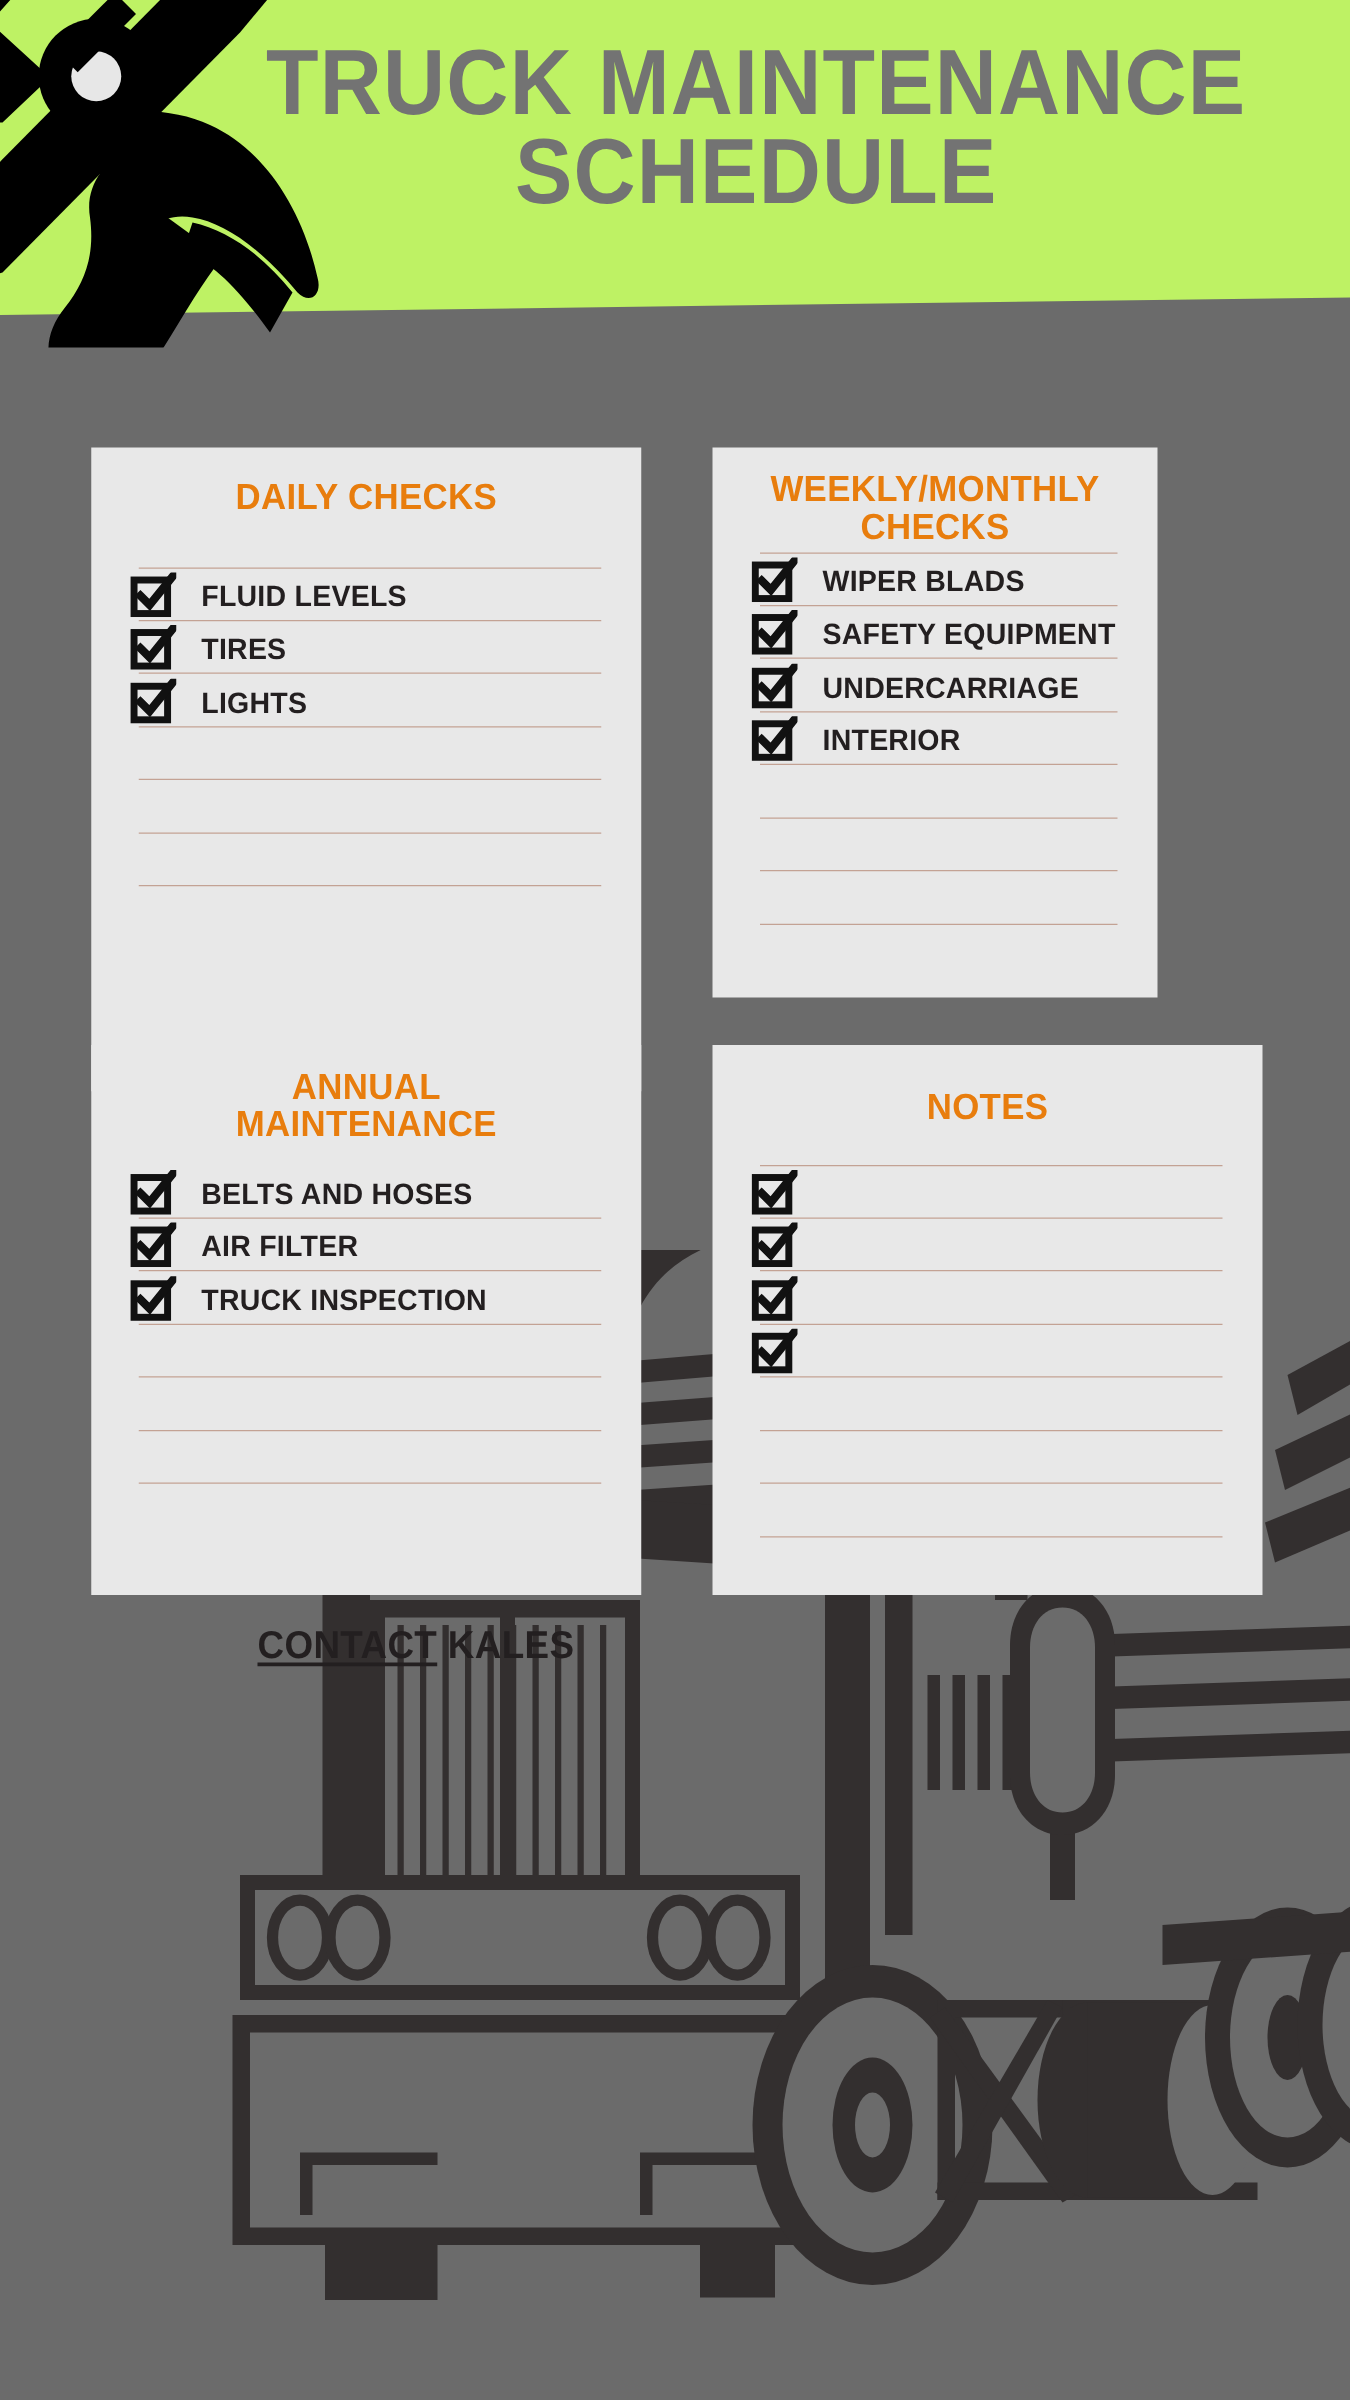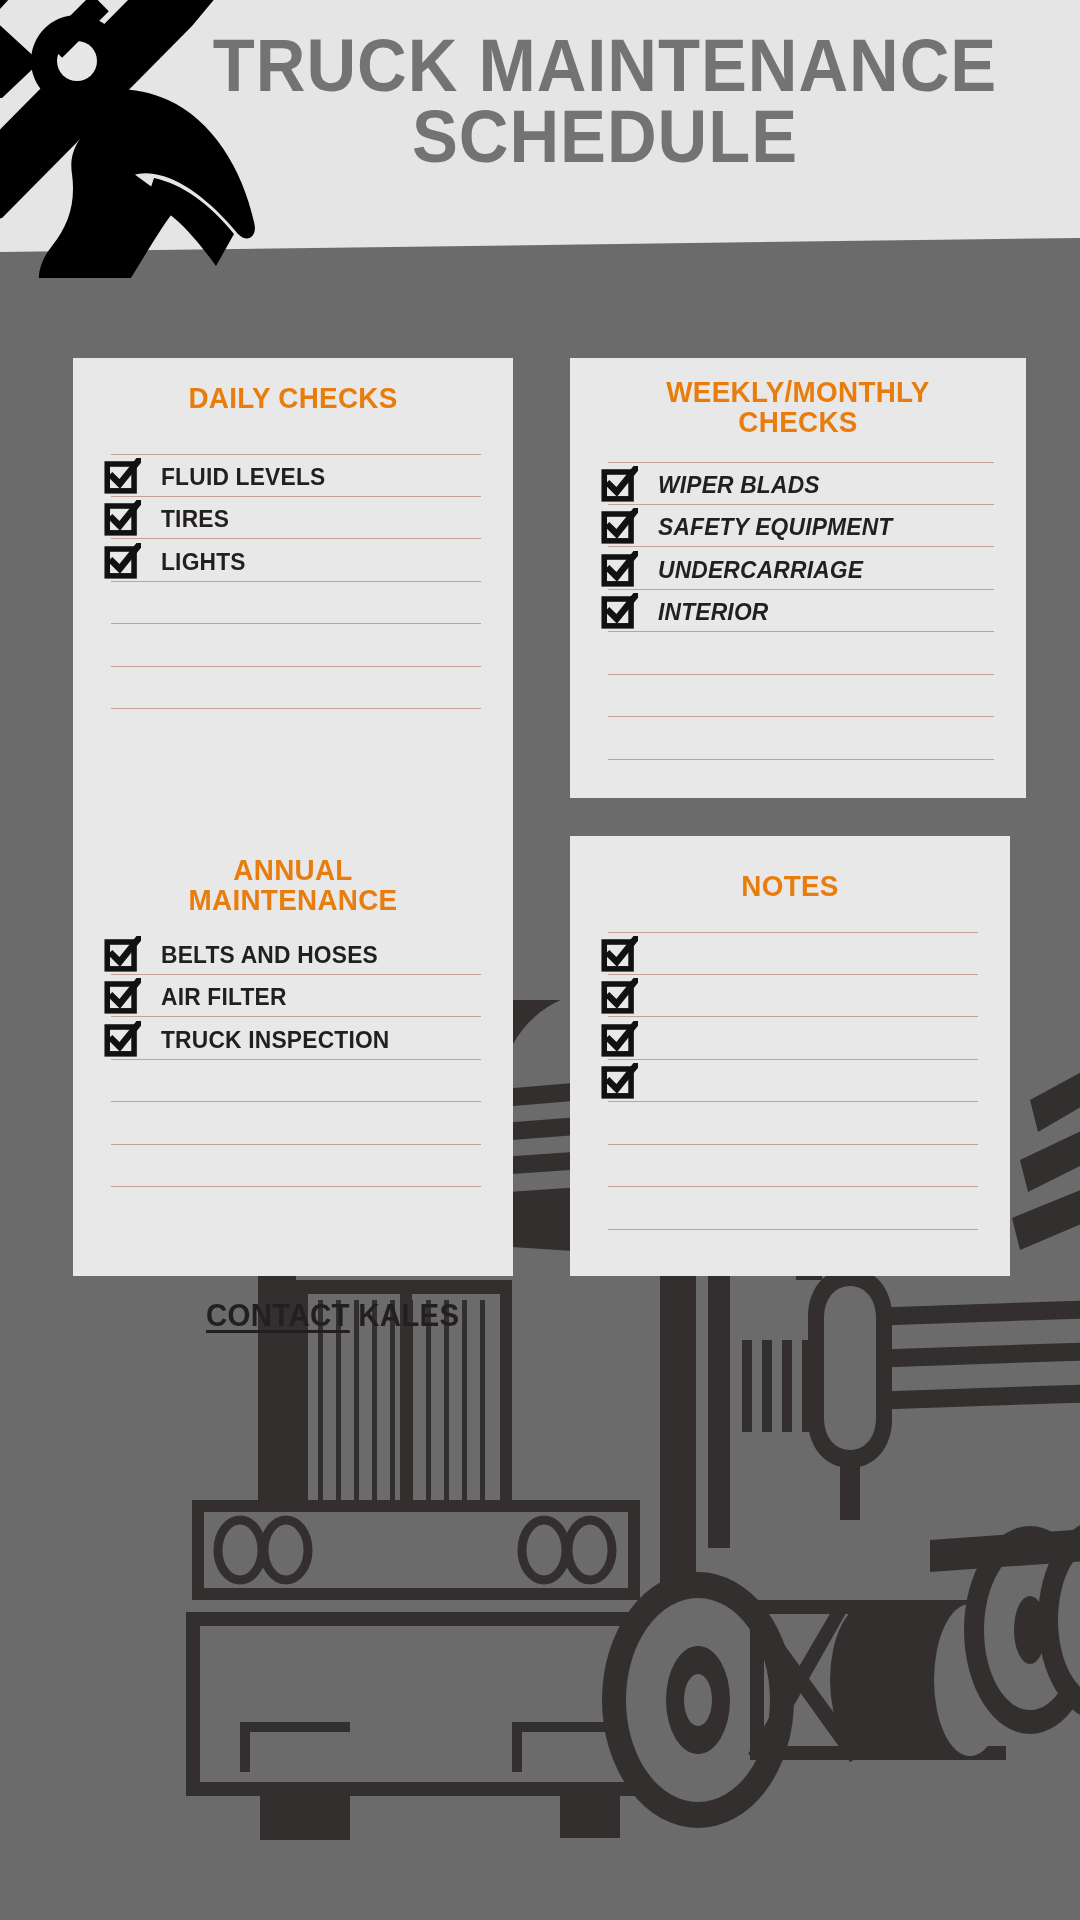--- a/index.html
+++ b/index.html
@@ -7,21 +7,21 @@
   body {
     background:#6b6b6b;
     font-family:"Liberation Sans", sans-serif;
     position:relative;
     overflow:hidden;
   }
 
   
   .header {
     position:absolute; left:0; top:0; width:1080px; height:252px;
-    background:#e5e5e5;
+    background:#bef264;
     clip-path: polygon(0 0, 1080px 0, 1080px 238px, 0 252px);
     z-index:2;
   }
   .header-title {
     position:absolute; left:160px; top:30px; width:890px;
     text-align:center;
     color:#737373;
     font-weight:bold;
     font-size:74px;
     line-height:0.96;
@@ -161,25 +161,25 @@
           </svg>
           <span class="row-label">LIGHTS</span>
         </div>
         <div class="line-row"></div>
         <div class="line-row"></div>
         <div class="line-row"></div>
       </div>
   </div>
 </div>
 
-<div class="card" id="card-1" style="left: 570px; top: 358px; width: 456px; height: 440px;">
+<div class="card" id="card-1" style="left: 570px; top: 358px; width: 356px; height: 440px;">
   <div class="card-inner">
     <div class="card-title" style="top: 20px; font-size: 29px;">WEEKLY/MONTHLY
 CHECKS</div>
-    <div class="lines" style="top: 104px; left: 38px; right: 32px; font-style: italic;">
+    <div class="lines" style="top: 84px; left: 38px; right: 32px;">
         <div class="line-row first">
           <svg class="cbx" viewBox="0 0 40 40">
             <rect x="3.5" y="6.5" width="29" height="29" fill="none" stroke="#111" stroke-width="6"></rect>
             <path d="M 9 20 L 17 28 L 38 2" fill="none" stroke="#111" stroke-width="7" stroke-linecap="square"></path>
           </svg>
           <span class="row-label">WIPER BLADS</span>
         </div>
         <div class="line-row">
           <svg class="cbx" viewBox="0 0 40 40">
             <rect x="3.5" y="6.5" width="29" height="29" fill="none" stroke="#111" stroke-width="6"></rect>

